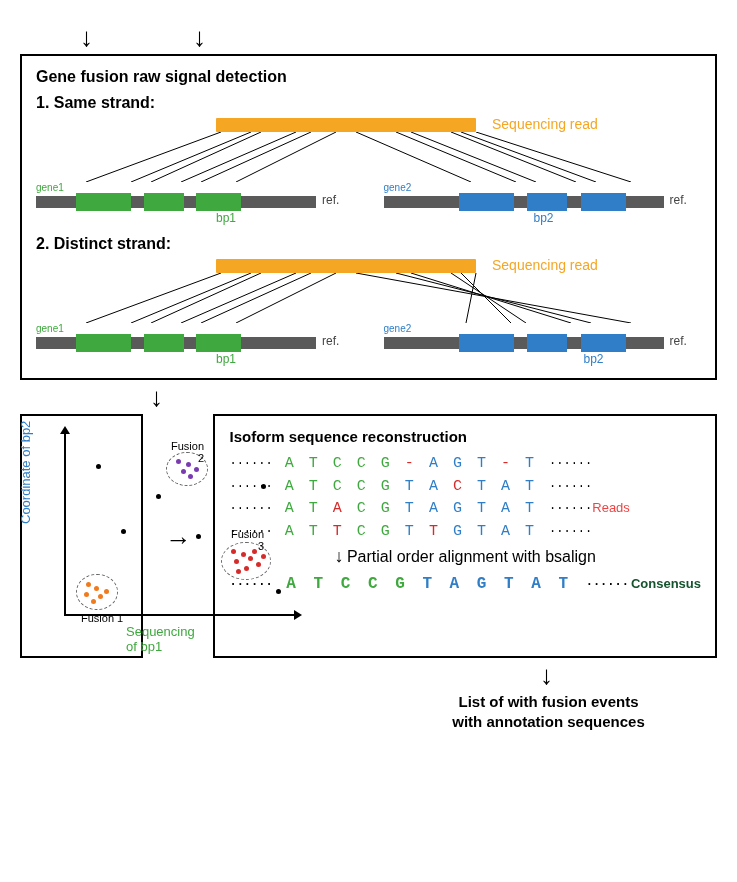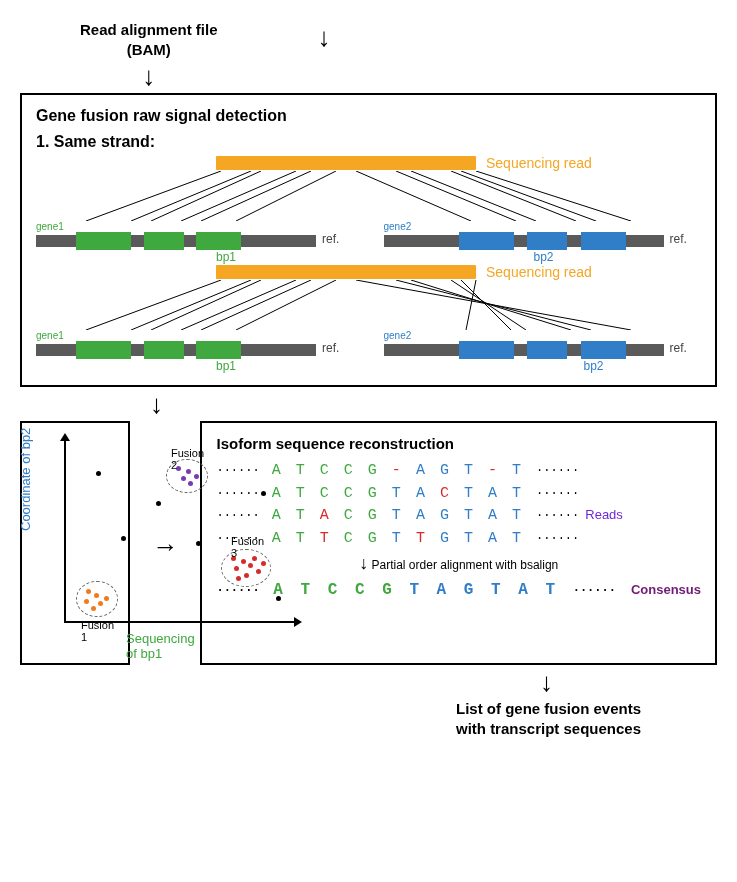--- a/index.html
+++ b/index.html
@@ -40,22 +40,22 @@
     font-size: 16px;
     margin-bottom: 8px;
   }
   .subheading {
     font-weight: bold;
     font-size: 16px;
     margin: 6px 0 4px 0;
   }
   .row-wrap {
     display: flex;
-    align-items: center;
-    gap: 10px;
+    align-items: flex-end;
+    gap: 16px;
   }
   .seq-read-bar {
     background: #f5a623;
     height: 14px;
     border-radius: 1px;
   }
   .seq-read-label {
     color: #f5a623;
     font-size: 14px;
   }
@@ -154,46 +154,46 @@
   .dot.purple { background: #7a3bb0; }
   .cluster-circle {
     position: absolute;
     border: 1.2px dashed #666;
     border-radius: 50%;
   }
   .cluster-label {
     position: absolute;
     font-size: 11px;
     color: #000;
+    text-align: right;
   }
 
   
   .seq-block {
     font-family: "Courier New", monospace;
     font-size: 15px;
     letter-spacing: 3px;
     line-height: 1.5;
     margin-top: 6px;
   }
   .seq-row { white-space: nowrap; }
   .g { color: #3fa83f; }
   .b { color: #2f7ec7; }
   .r { color: #d62b2b; }
   .dots { color: #000; letter-spacing: 0; font-size: 12px; }
   .reads-label {
-    color: #6d28d9;
+    color: #ef4444;
     font-size: 13px;
-    margin-left: 6px;
     letter-spacing: normal;
     font-family: Arial, sans-serif;
   }
   .consensus-label {
-    color: #701a75;
+    color: #14532d;
     font-size: 13px;
-    margin-left: 15px;
+    margin-left: 2px;
     letter-spacing: normal;
     font-family: Arial, sans-serif;
   }
   .poa-arrow {
     text-align: center;
     margin: 4px 0;
     font-size: 12px;
   }
   .poa-arrow .arr {
     font-size: 18px;
@@ -210,24 +210,20 @@
     text-align: center;
     line-height: 1.3;
   }
   .center { text-align: center; }
 </style>
 </head>
 <body>
 
 <div class="top-inputs">
   <div class="center">
-    <div class="input-label">
-      <span>Read alignment file</span><br>
-      <span>(BAM)</span>
-    </div>
     <div class="arrow-down">↓</div>
   </div>
   <div class="center">
     <div class="arrow-down">↓</div>
   </div>
 </div>
 
 <div class="panel">
   <div class="panel-title">Gene fusion raw signal detection</div>
 
@@ -275,20 +271,21 @@
         <div class="ref-bg" style="left:0; width:280px;"></div>
         <div class="exon blue" style="left:75px; width:55px;"></div>
         <div class="exon blue" style="left:143px; width:40px;"></div>
         <div class="exon blue" style="left:197px; width:45px;"></div>
         <span class="ref-text" style="position:absolute; left:286px; top:0;">ref.</span>
       </div>
       <div class="bp-label blue-text" style="margin-left:140px; width:40px;">bp2</div>
     </div>
   </div>
 
+  <div class="subheading" style="margin-top:10px;">2. Distinct strand:</div>
 
   <div class="row-wrap" style="margin-left:180px;">
     <div class="seq-read-bar" style="width:260px;"></div>
     <span class="seq-read-label">Sequencing read</span>
   </div>
 
   <svg class="mapping-svg" width="640" height="50">
     <g stroke="#000" stroke-width="1">
       <line x1="185" y1="0" x2="50" y2="50"></line>
       <line x1="215" y1="0" x2="95" y2="50"></line>
@@ -385,27 +382,27 @@
   <div class="panel mid-col">
     <div class="panel-title" style="font-size:15px;">Isoform sequence reconstruction</div>
     <div class="seq-block" id="reads-block">
         <div class="seq-row"><span class="dots">······</span> <span class="g">A</span> <span class="g">T</span> <span class="g">C</span> <span class="g">C</span> <span class="g">G</span> <span class="r">-</span> <span class="b">A</span> <span class="b">G</span> <span class="b">T</span> <span class="r">-</span> <span class="b">T</span> <span class="dots">······</span></div>
         <div class="seq-row"><span class="dots">······</span> <span class="g">A</span> <span class="g">T</span> <span class="g">C</span> <span class="g">C</span> <span class="g">G</span> <span class="b">T</span> <span class="b">A</span> <span class="r">C</span> <span class="b">T</span> <span class="b">A</span> <span class="b">T</span> <span class="dots">······</span></div>
         <div class="seq-row"><span class="dots">······</span> <span class="g">A</span> <span class="g">T</span> <span class="r">A</span> <span class="g">C</span> <span class="g">G</span> <span class="b">T</span> <span class="b">A</span> <span class="b">G</span> <span class="b">T</span> <span class="b">A</span> <span class="b">T</span> <span class="dots">······</span><span class="reads-label">Reads</span></div>
         <div class="seq-row"><span class="dots">······</span> <span class="g">A</span> <span class="g">T</span> <span class="r">T</span> <span class="g">C</span> <span class="g">G</span> <span class="b">T</span> <span class="r">T</span> <span class="b">G</span> <span class="b">T</span> <span class="b">A</span> <span class="b">T</span> <span class="dots">······</span></div>
       </div>
     <div class="poa-arrow">
       <span class="arr">↓</span>
-      <span id="poa-caption" style="font-size:12px;"> Partial order alignment with bsalign</span>
+      <span id="poa-caption" style="font-size:16px;"> Partial order alignment with bsalign</span>
     </div>
     <div class="seq-block">
       <div class="seq-row consensus-row" id="consensus-row"><span class="dots">······</span> <span class="g">A</span> <span class="g">T</span> <span class="g">C</span> <span class="g">C</span> <span class="g">G</span> <span class="b">T</span> <span class="b">A</span> <span class="b">G</span> <span class="b">T</span> <span class="b">A</span> <span class="b">T</span> <span class="dots">······</span><span class="consensus-label">Consensus</span></div>
     </div>
   </div>
 
 </div>
 
 <div class="arrow-down" style="margin-left:520px; text-align:left;">↓</div>
 
 <div class="output-label" style="margin-left:360px;">
-  <span>List of gene fusion events</span><br>
-  <span>with transcript sequences</span>
+  <span>List of with fusion events</span><br>
+  <span>with annotation sequences</span>
 </div>
 
 </body></html>

